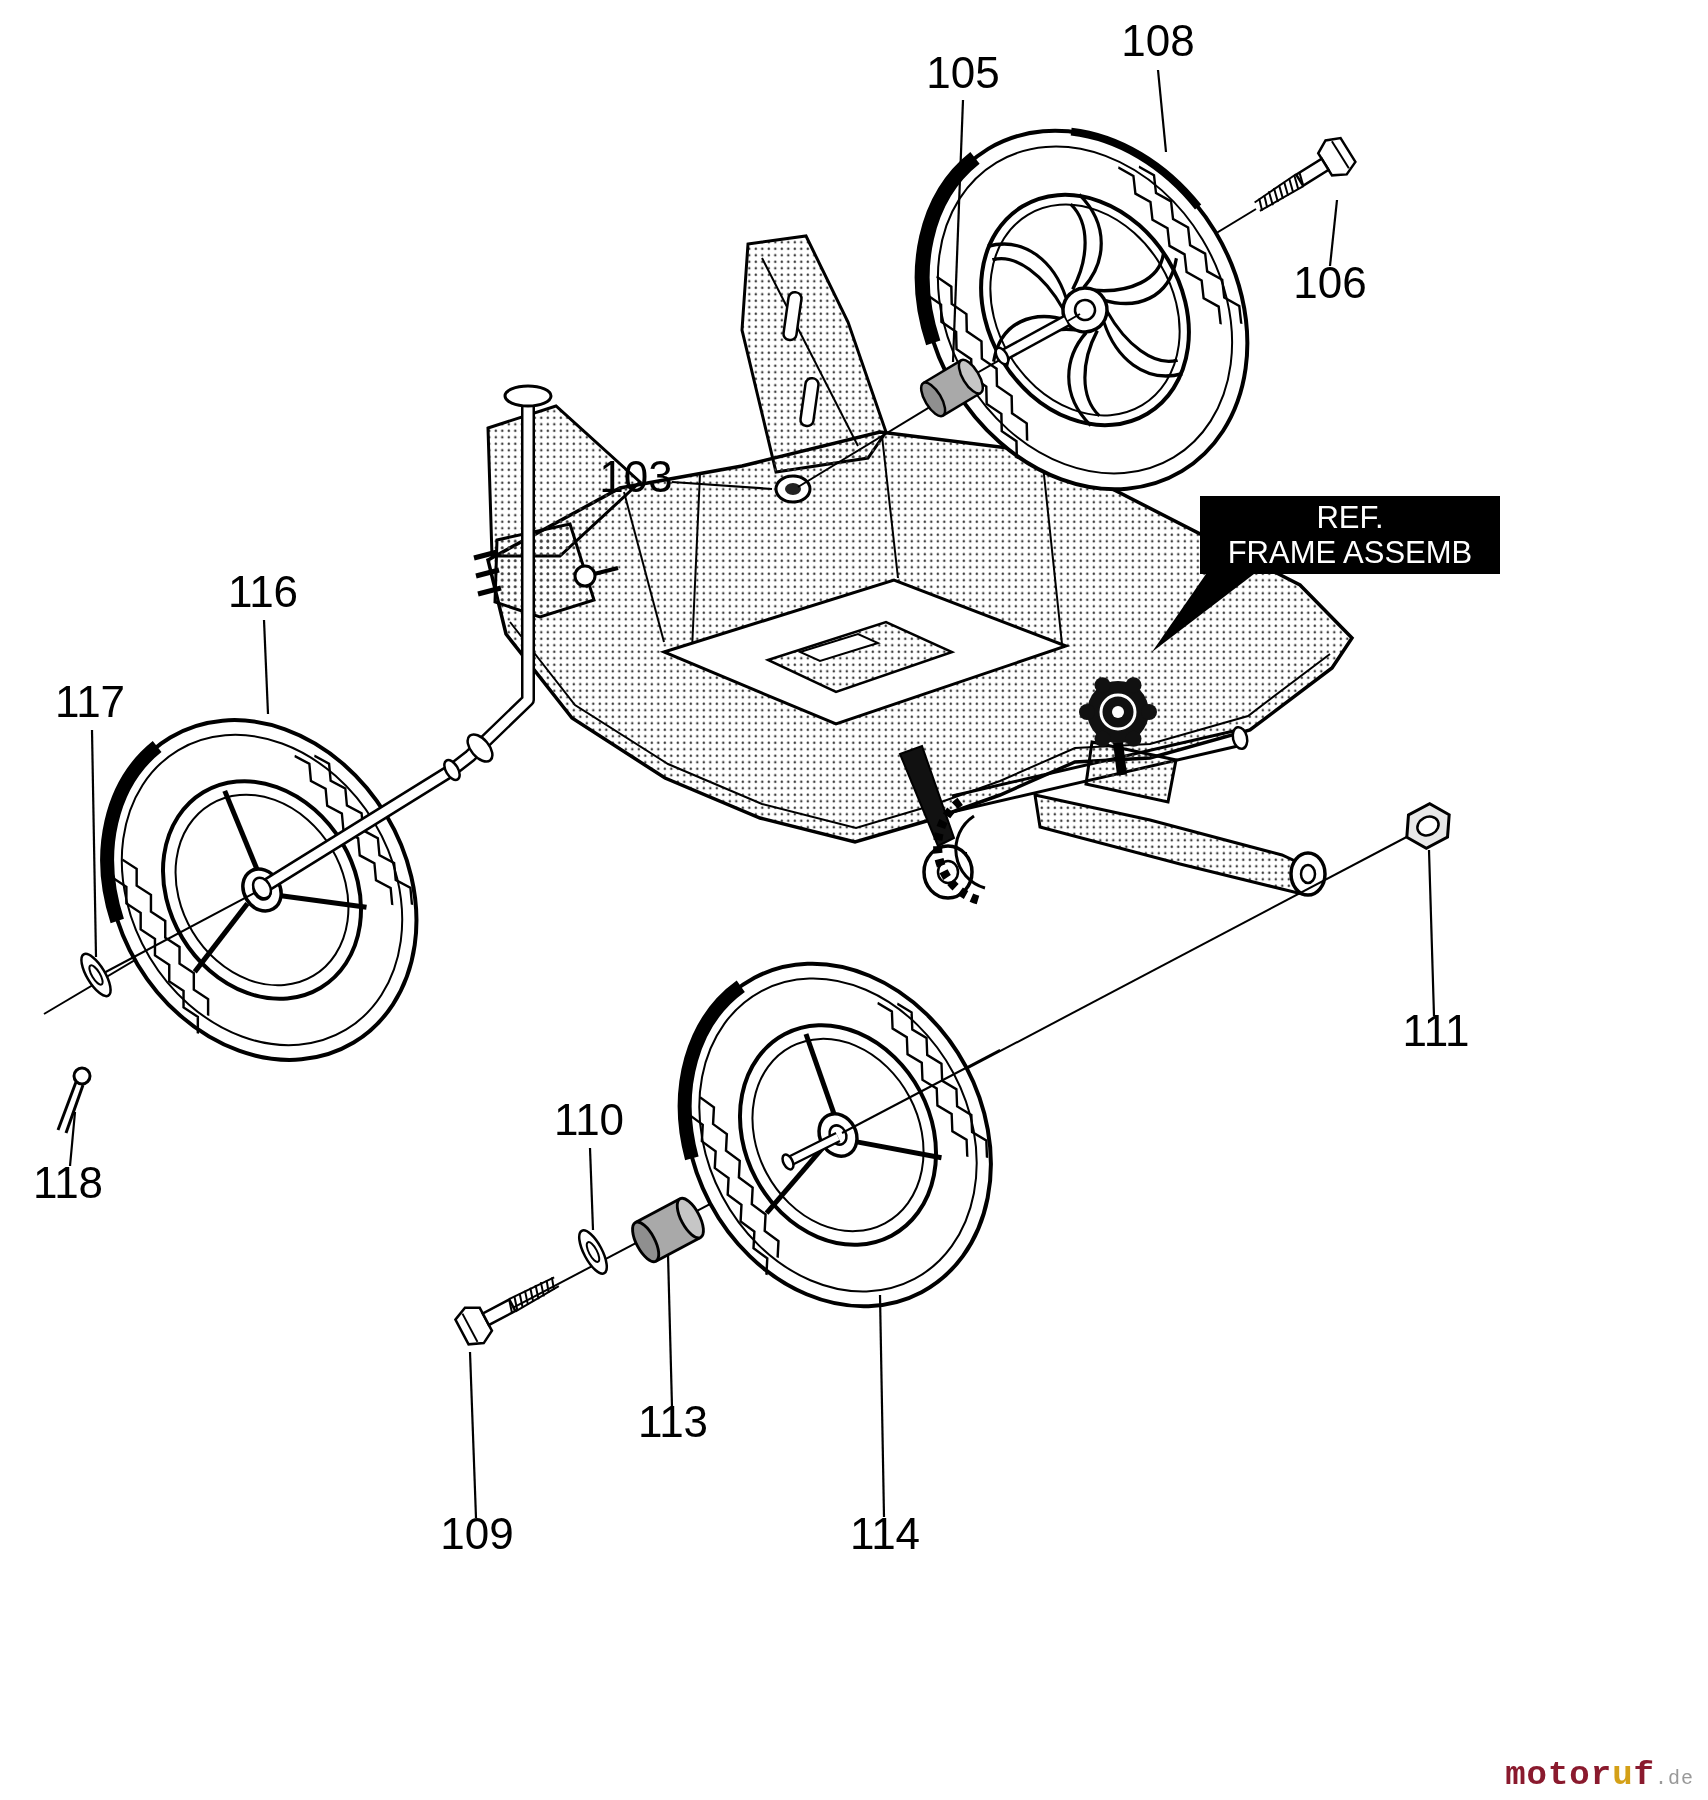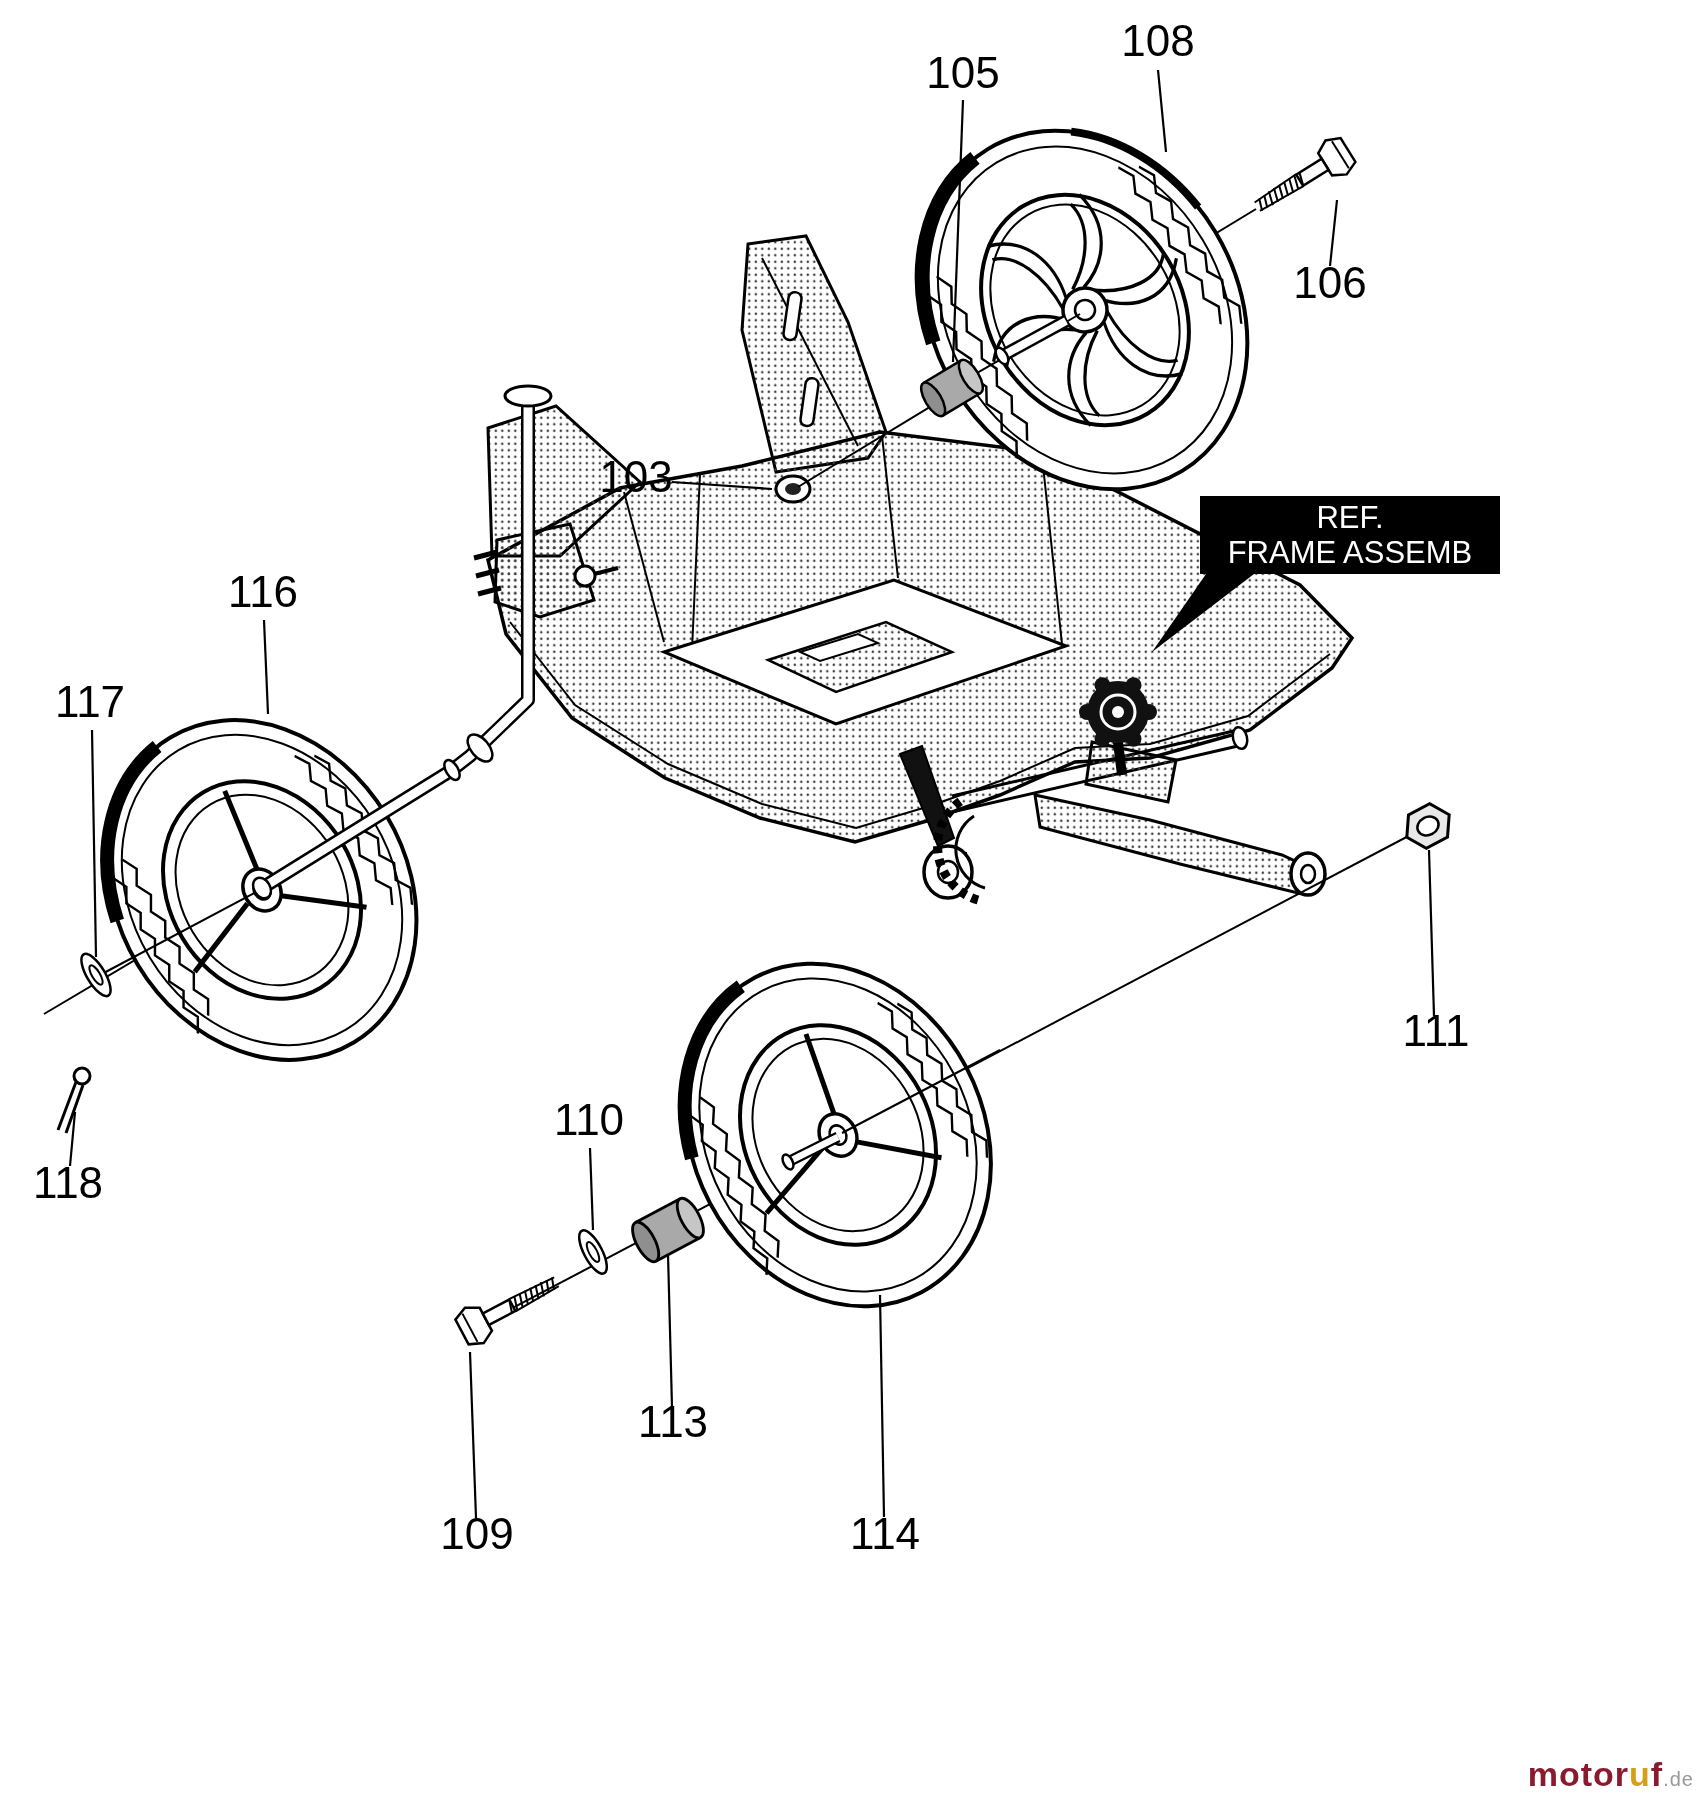--- a/index.html
+++ b/index.html
@@ -1,21 +1,21 @@
 <!DOCTYPE html>
 <html><head>
 <meta charset="utf-8">
 <style>
   html,body{margin:0;padding:0;background:#fff;}
   .stage{position:relative;width:1708px;height:1800px;background:#fff;overflow:hidden;
          font-family:"Liberation Sans",sans-serif;}
   svg{position:absolute;left:0;top:0;}
   .part-label{font-family:"Liberation Sans",sans-serif;font-size:44px;fill:#000;}
   .ref-text{font-family:"Liberation Sans",sans-serif;font-size:31px;fill:#fff;}
-  .watermark{position:absolute;right:14px;bottom:6px;font-family:Liberation Sans, sans-serif;
+  .watermark{position:absolute;right:14px;bottom:6px;font-family:Liberation Mono, monospace;
              font-weight:bold;font-size:34px;letter-spacing:1px;}
   .wm-red{color:#8a1a2e;}
   .wm-gold{color:#d4a017;}
   .wm-gray{color:#999999;font-size:20px;font-weight:normal;}
 </style>
 </head>
 <body>
 
 <div class="stage">
 <svg width="1708" height="1800" viewBox="0 0 1708 1800">

